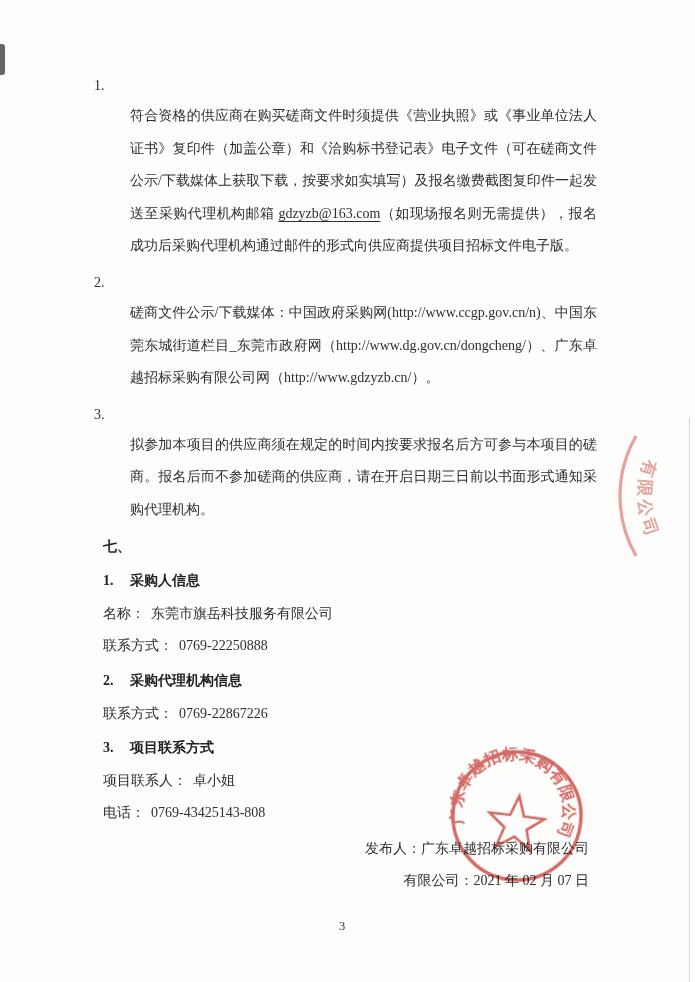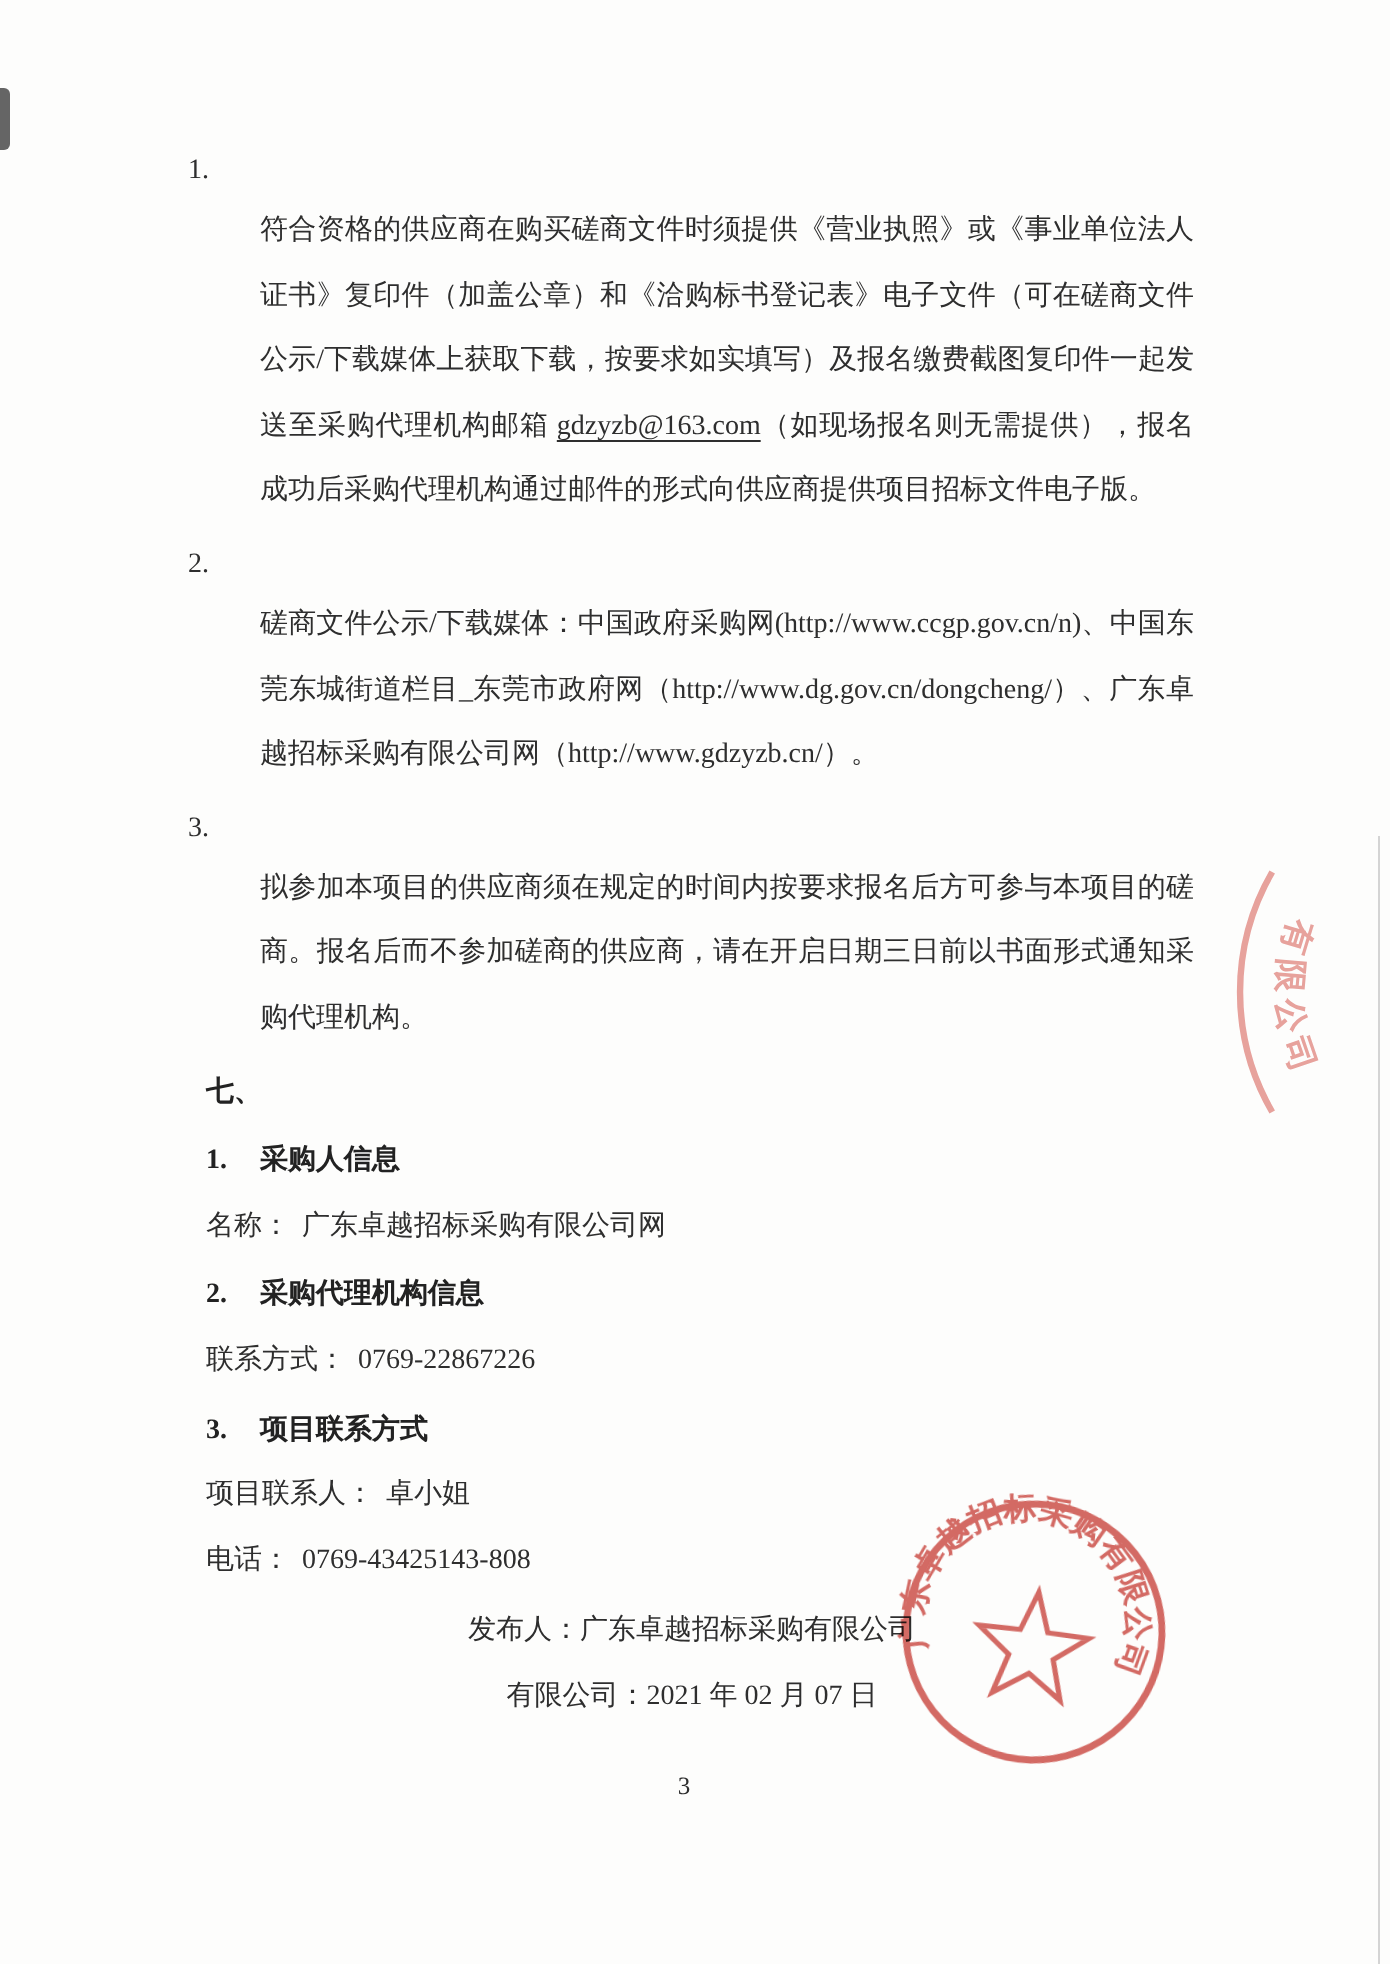--- a/index.html
+++ b/index.html
@@ -22,21 +22,21 @@
   .email{text-decoration:underline;text-underline-offset:3px;}
   
   .sec-heading{display:flex;font-weight:bold;color:#222;margin:2px 0 2px 0;}
   .sec-heading .h-num{flex:none;width:34px;}
   .sub-heading{display:flex;font-weight:bold;color:#222;margin-top:2px;}
   .sub-heading .h-num{flex:none;width:27px;}
   
   .field{white-space:nowrap;}
   .field .lab{margin-right:6px;font-family:Liberation Serif, serif;}
   
-  .footer-line{text-align:center;padding-right:8px;}
+  .footer-line{text-align:right;padding-right:8px;}
   .footer-gap{margin-top:3px;}
   .pagenum{text-align:center;margin-top:12px;font-size:12.5px;transform:translateX(-8px);}
   
   .stamp{position:absolute;mix-blend-mode:multiply;filter:blur(.35px);}
   .stamp-main{left:437px;top:736px;opacity:.82;transform:rotate(7deg);}
   .stamp-partial{left:585px;top:410px;opacity:.55;}
   
   .smudge-left{position:absolute;left:0;top:44px;width:5px;height:31px;
     background:#4a4a4a;border-radius:0 3px 3px 0;opacity:.85;}
   .edge-right{position:absolute;right:5px;top:418px;height:564px;width:1px;
@@ -69,21 +69,24 @@
 
     <div class="sec-heading">
       <span class="h-num">七、</span>
     </div>
 
     <div class="sub-heading">
       <span class="h-num">1.</span>
       <span>采购人信息</span>
     </div>
     <div class="field">
-      <span class="lab">名称：</span><span>广东卓越招标采购有限公司网</span>
+      <span class="lab">名称：</span><span>东莞市旗岳科技服务有限公司</span>
+    </div>
+    <div class="field">
+      <span class="lab">联系方式：</span><span>0769-22250888</span>
     </div>
 
     <div class="sub-heading">
       <span class="h-num">2.</span>
       <span>采购代理机构信息</span>
     </div>
     <div class="field">
       <span class="lab">联系方式：</span><span>0769-22867226</span>
     </div>
 

